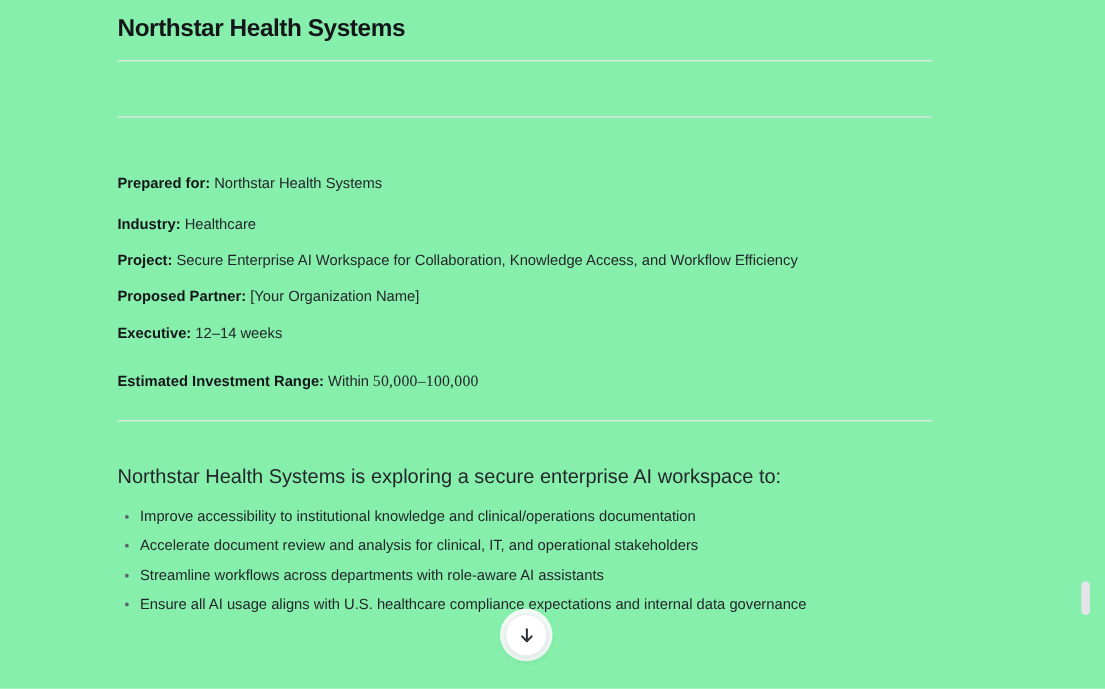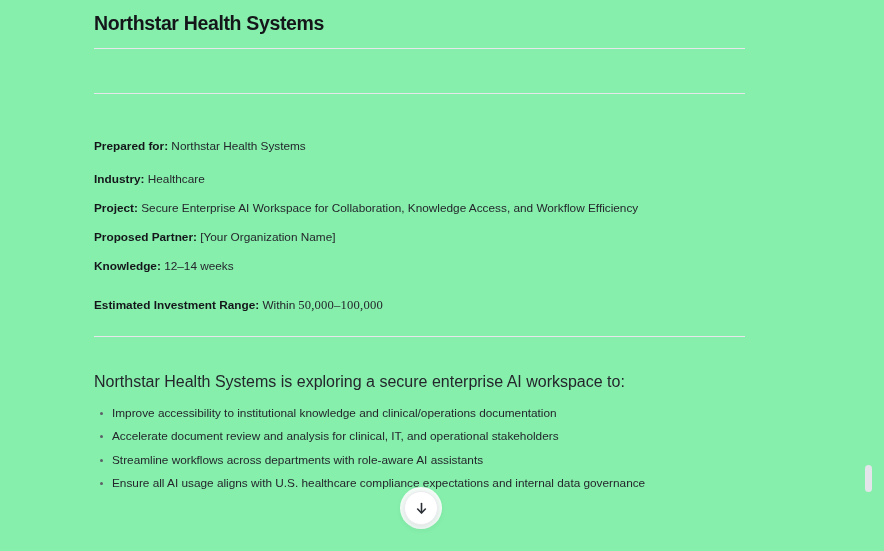--- a/index.html
+++ b/index.html
@@ -198,21 +198,21 @@
     <div class="gap-12"></div>
 
     <p class="field">
       <b>Proposed Partner:</b>
       <span>[Your Organization Name]</span>
     </p>
 
     <div class="gap-12"></div>
 
     <p class="field">
-      <b>Knowledge:</b>
+      <b>Executive:</b>
       <span>12–14 weeks</span>
     </p>
 
     <div class="gap-22"></div>
 
     <p class="field">
       <b>Estimated Investment Range:</b>
       <span>Within</span><span class="math"><span class="sp"></span><span>50,000</span><span>–</span><span>100,000</span></span>
     </p>
 

